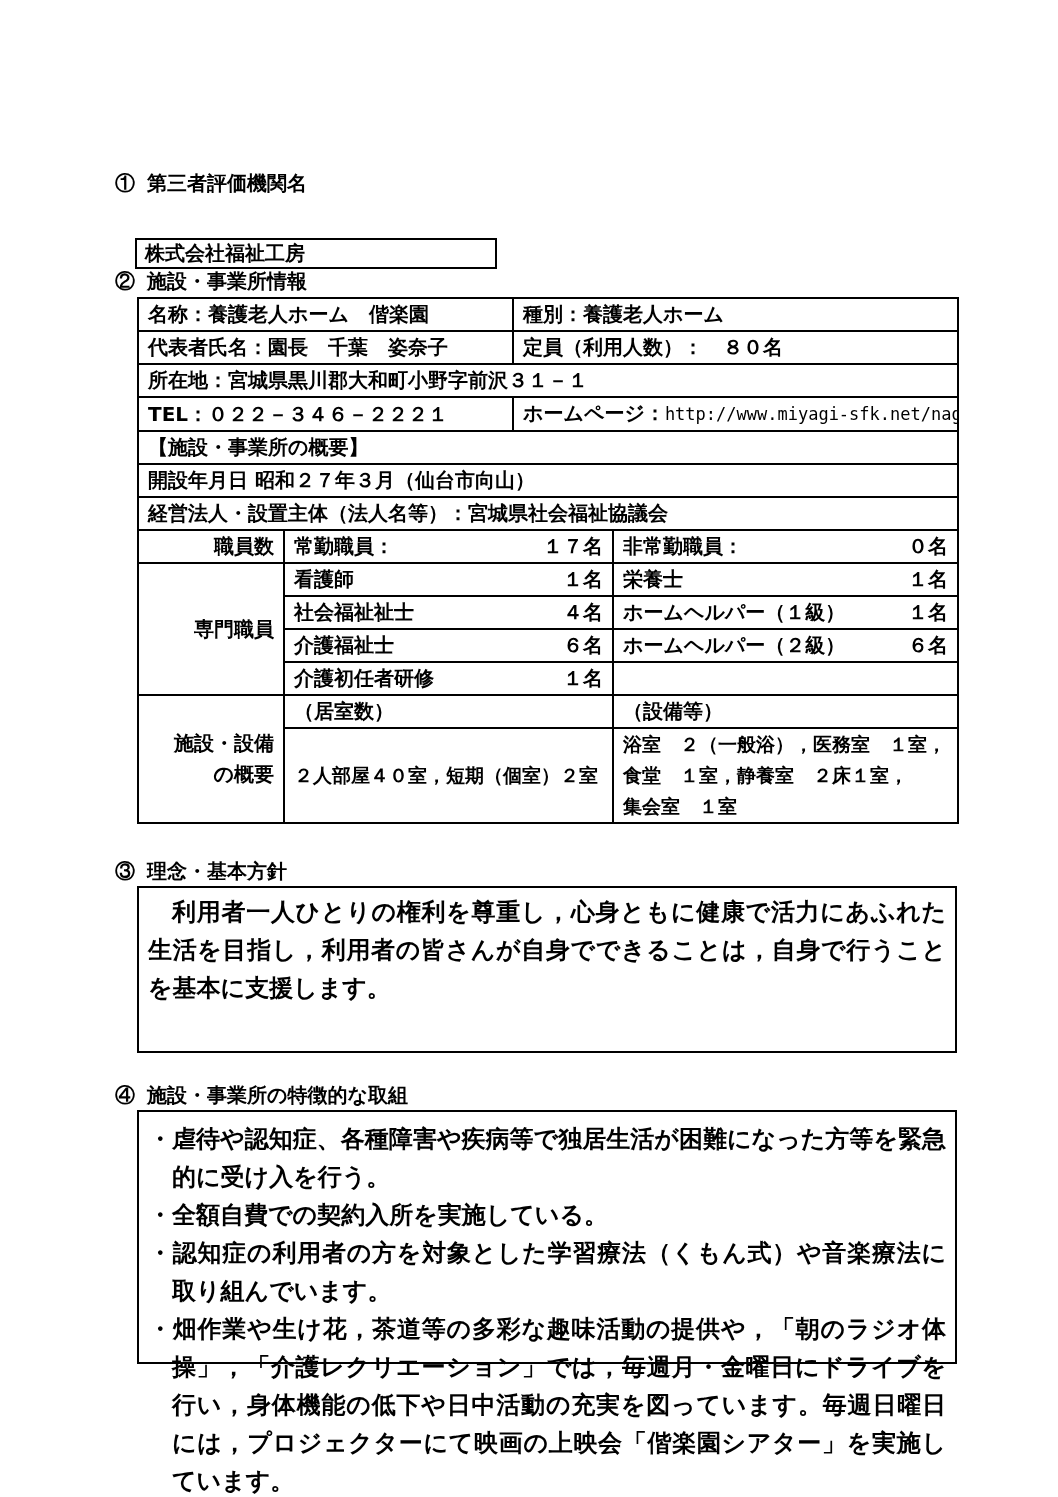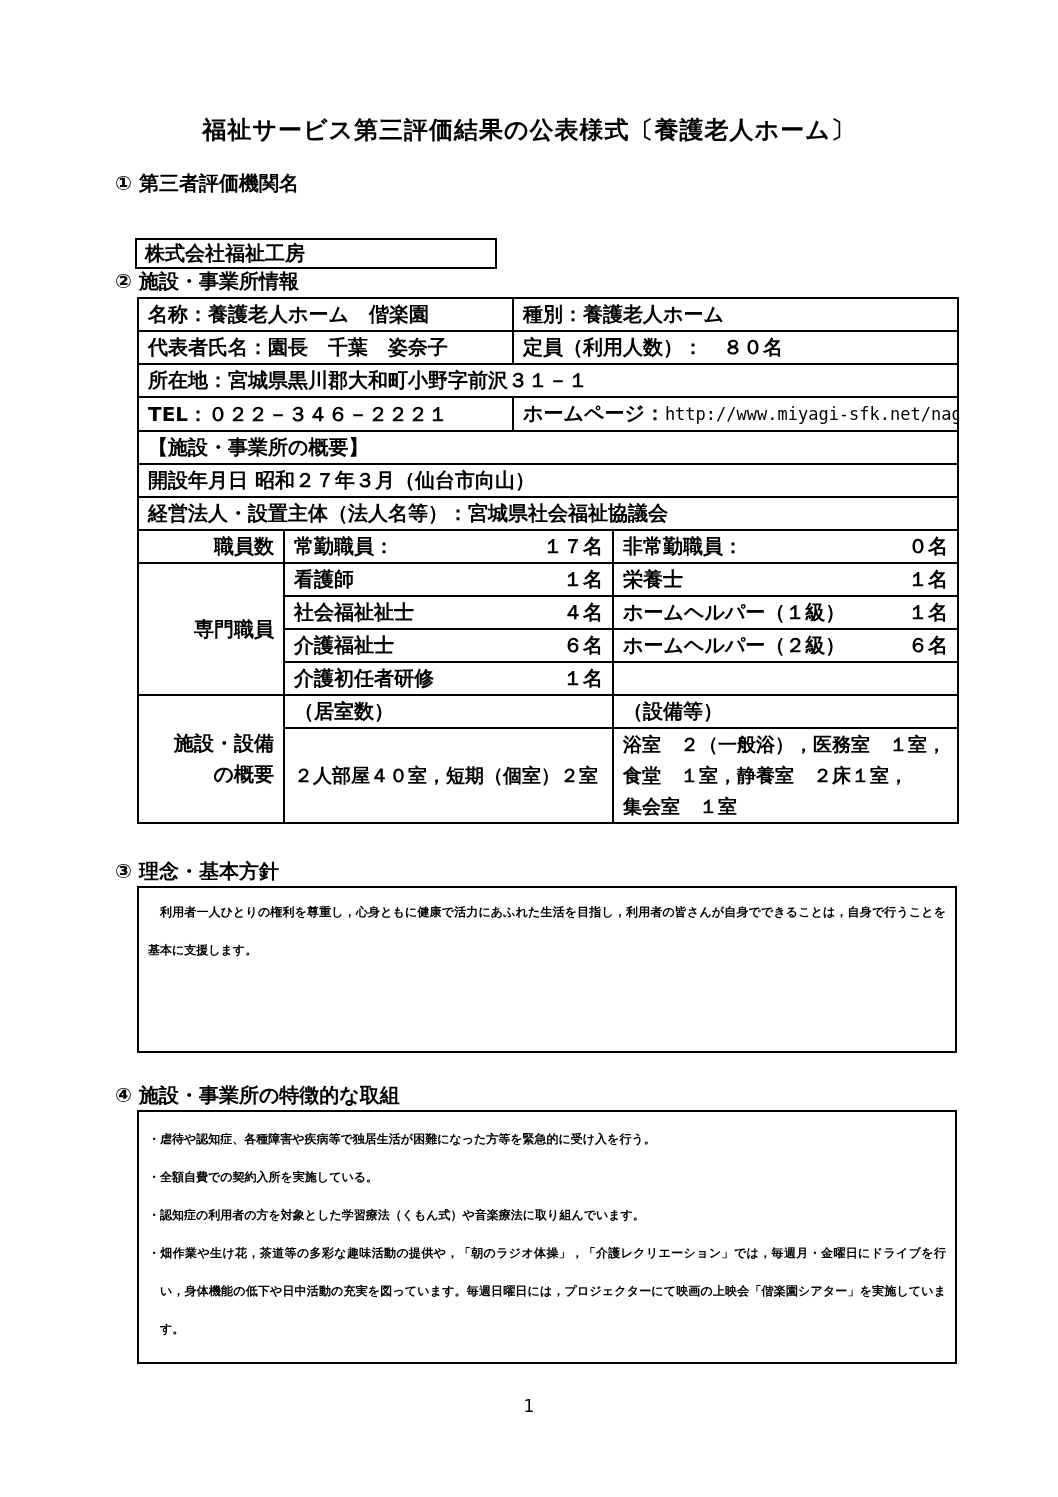--- a/index.html
+++ b/index.html
@@ -11,21 +11,21 @@
     color:#000;
     font-family:"DejaVu Sans", sans-serif;
     font-weight:bold;
     overflow:hidden;
     margin:0 auto;
   }
   .doc-title {
     position:absolute; top:114px; left:0; width:100%;
     text-align:center; font-size:24px; letter-spacing:1px;
   }
-  .sec-heading { position:absolute; left:115px; font-size:20px; }
+  .sec-heading { position:absolute; left:115px; font-size:20px;font-family:Liberation Mono, monospace; }
   .h1 { top:170px; }
   .h2 { top:268px; }
   .h3 { top:858px; }
   .h4 { top:1082px; }
 
   .org-box {
     position:absolute; top:198px; left:135px;
     width:362px; height:31px;
     border:2px solid #000;
     font-size:20px; line-height:27px;
@@ -53,38 +53,37 @@
   td.indent { padding-left:24px; }
   td.vtop { vertical-align:top; }
   .split { display:flex; justify-content:space-between; align-items:baseline;text-align:right; }
   .url { font-weight:normal; font-size:17px; font-family:"DejaVu Sans Mono", monospace; }
   td.tall { height:100px; line-height:32px; padding:2px 9px; font-size:19px; white-space:normal; }
   td.hdrcell { white-space:nowrap;text-align:right; }
 
   .text-box {
     position:absolute; left:137px; width:820px;
     border:2px solid #000;
-    font-size:12px; line-height:38px;
+    font-size:24px; line-height:38px;
   }
   .box3 { top:886px; height:167px; padding:5px 9px; }
   .box4 { top:1110px; height:254px; padding:8px 9px; }
   .box3 p { text-indent:1em; text-align:justify; }
   .bullet { padding-left:1em; text-indent:-1em; text-align:justify; }
 
   .page-number {
     position:absolute; top:1396px; left:0; width:100%;
     text-align:center; font-size:17px; font-weight:normal;
   }
 </style>
 </head>
 <body>
 
 <div class="page">
 
-  <div class="doc-title">福祉サービス第三評価結果の公表様式〔養護老人ホーム〕</div>
 
   <div class="sec-heading h1">① 第三者評価機関名</div>
   <div class="org-box">
     <span>株式会社福祉工房</span>
   </div>
 
   <div class="sec-heading h2">② 施設・事業所情報</div>
 
   <table class="info">
     <colgroup>

